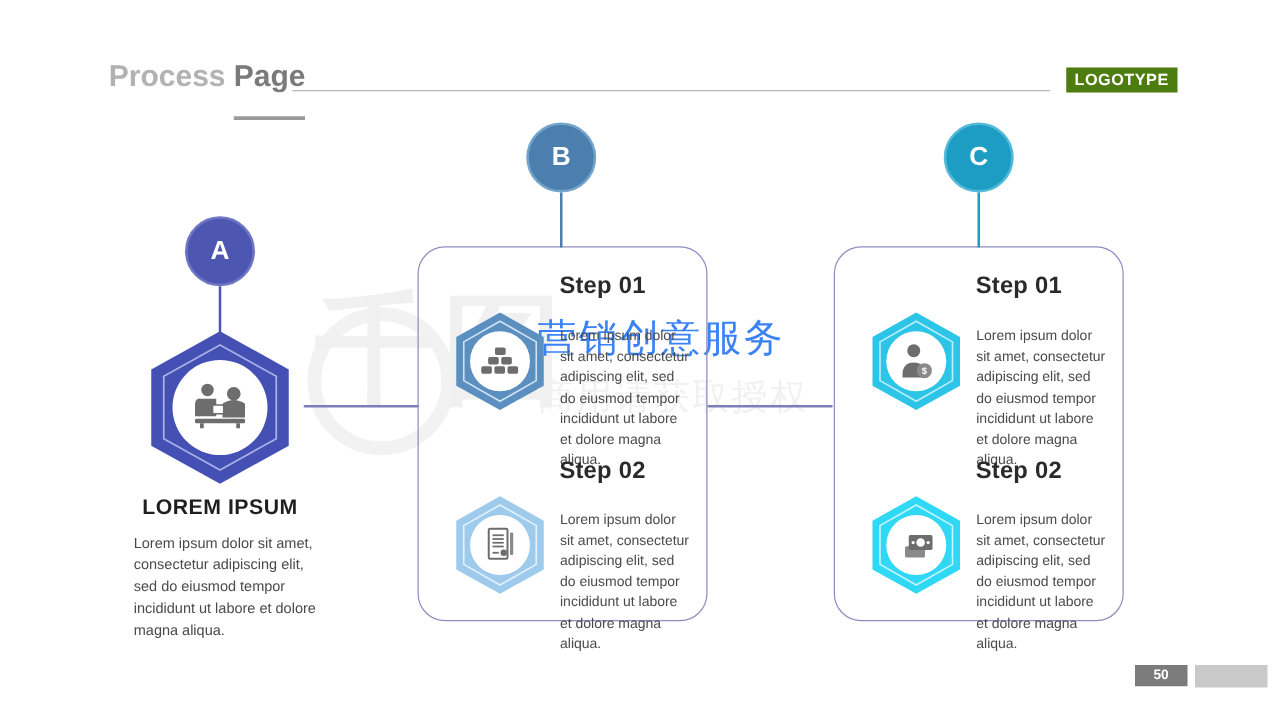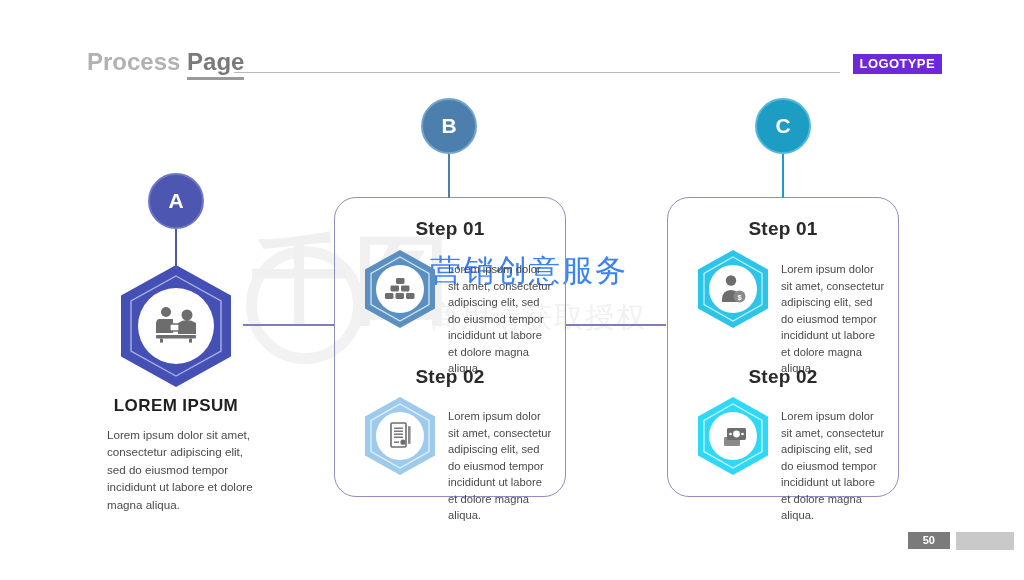--- a/index.html
+++ b/index.html
@@ -81,35 +81,35 @@
     top: 50px;
     font-size: 24px;
     font-weight: bold;
     line-height: 1;
     white-space: nowrap;
   }
   .title .t-light { color: #b2b2b2; }
   .title .t-dark  {
     color: #7a7a7a;
     border-bottom: 3px solid #9a9a9a;
-    padding-bottom: 2px;
+    padding-bottom: 18px;
   }
   .title-rule {
     position: absolute;
     left: 234px;
     top: 72px;
     width: 606px;
     height: 1px;
     background: #b9b9b9;
   }
   .logotype {
     position: absolute;
     right: 82px;
     top: 54px;
-    background: #6d28d9;
+    background: #4d7c0f;
     color: #ffffff;
     font-size: 13px;
     font-weight: bold;
     letter-spacing: 0.4px;
     padding: 3px 7px 4px 7px;
     line-height: 1;
     font-family: "Liberation Sans", sans-serif;
   }
 
   
@@ -149,20 +149,21 @@
   }
 
   
   .card {
     position: absolute;
     border: 1.4px solid #8d8fc0;
     border-radius: 22px;
     background: rgba(255,255,255,0.0);
     z-index: 4;
     box-sizing: border-box;
+    padding-left: 32px;
   }
   .card-step-title {
     position: absolute;
     width: 100%;
     text-align: center;
     font-size: 19px;
     font-weight: bold;
     color: #2a2a2a;
     letter-spacing: 0.2px;
   }

